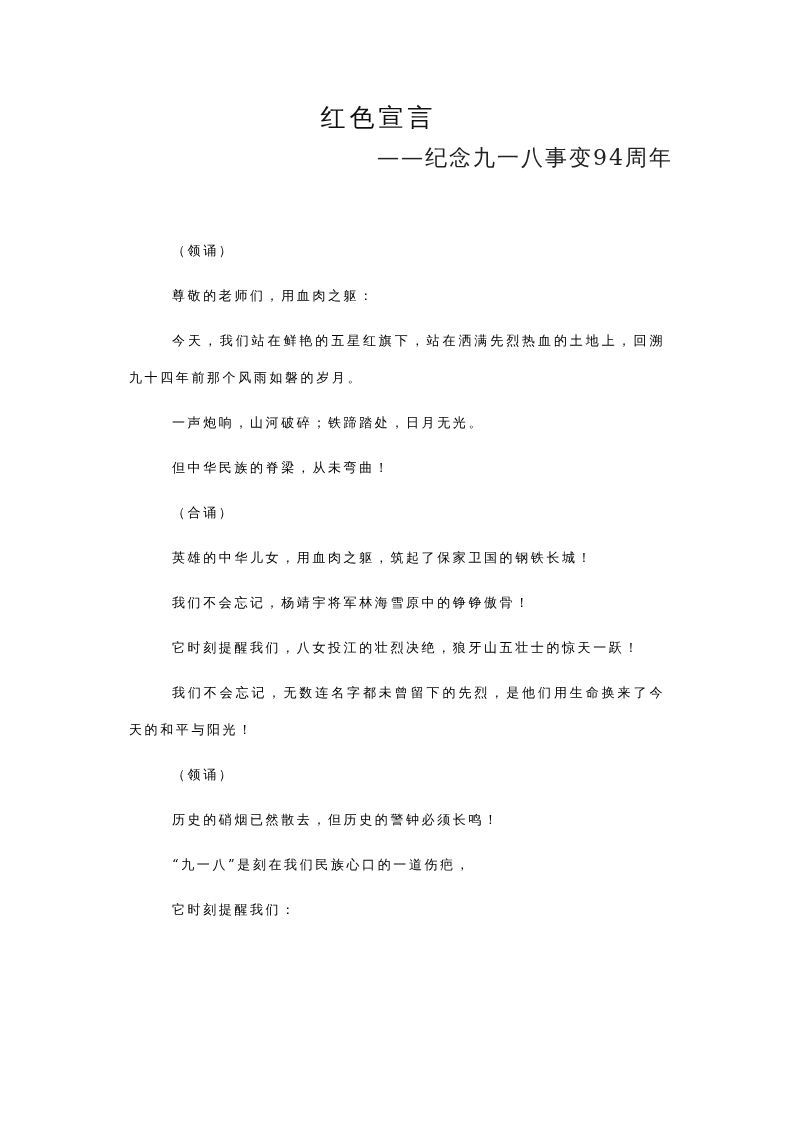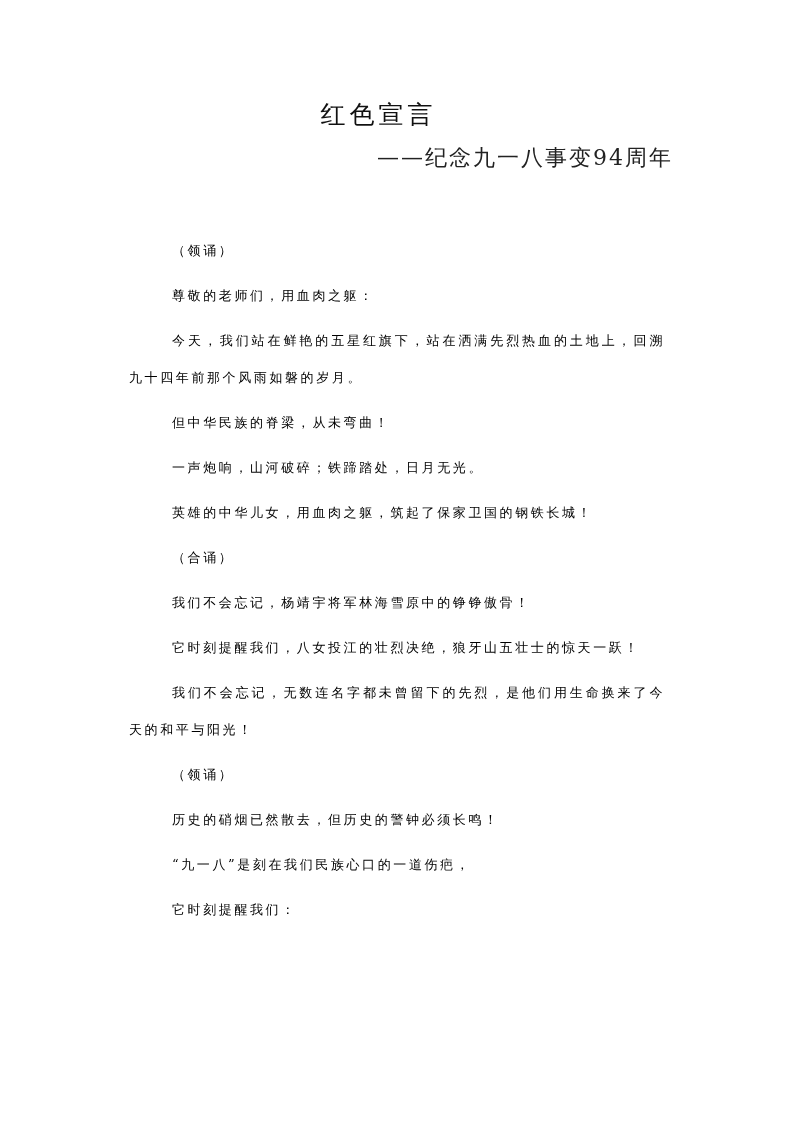--- a/index.html
+++ b/index.html
@@ -25,21 +25,21 @@
     .title {
       position: absolute;
       top: 100px;
       left: 0;
       width: 757px;
       text-align: center;
       font-size: 25px;
       letter-spacing: 4px;
       line-height: 34px;
       color: #111;
-      font-family: Liberation Mono, monospace;
+      font-family: Liberation Sans, sans-serif;
     }
     .subtitle {
       position: absolute;
       top: 144px;
       right: 120px;
       font-size: 22px;
       line-height: 28px;
       letter-spacing: 2px;
       color: #222;
       white-space: nowrap;
@@ -65,24 +65,24 @@
 <body>
 
 <div class="page">
   <div class="title">红色宣言</div>
   <div class="subtitle">——纪念九一八事变94周年</div>
 
   <div class="body">
     <p class="para">（领诵）</p>
     <p class="para">尊敬的老师们，用血肉之躯：</p>
     <p class="para">今天，我们站在鲜艳的五星红旗下，站在洒满先烈热血的土地上，回溯九十四年前那个风雨如磐的岁月。</p>
+    <p class="para">一声炮响，山河破碎；铁蹄踏处，日月无光。</p>
     <p class="para">但中华民族的脊梁，从未弯曲！</p>
-    <p class="para">一声炮响，山河破碎；铁蹄踏处，日月无光。</p>
+    <p class="para">（合诵）</p>
     <p class="para">英雄的中华儿女，用血肉之躯，筑起了保家卫国的钢铁长城！</p>
-    <p class="para">（合诵）</p>
     <p class="para">我们不会忘记，杨靖宇将军林海雪原中的铮铮傲骨！</p>
     <p class="para">它时刻提醒我们，八女投江的壮烈决绝，狼牙山五壮士的惊天一跃！</p>
     <p class="para">我们不会忘记，无数连名字都未曾留下的先烈，是他们用生命换来了今天的和平与阳光！</p>
     <p class="para">（领诵）</p>
     <p class="para">历史的硝烟已然散去，但历史的警钟必须长鸣！</p>
     <p class="para">“九一八”是刻在我们民族心口的一道伤疤，</p>
     <p class="para">它时刻提醒我们：</p>
   </div>
 </div>
 

